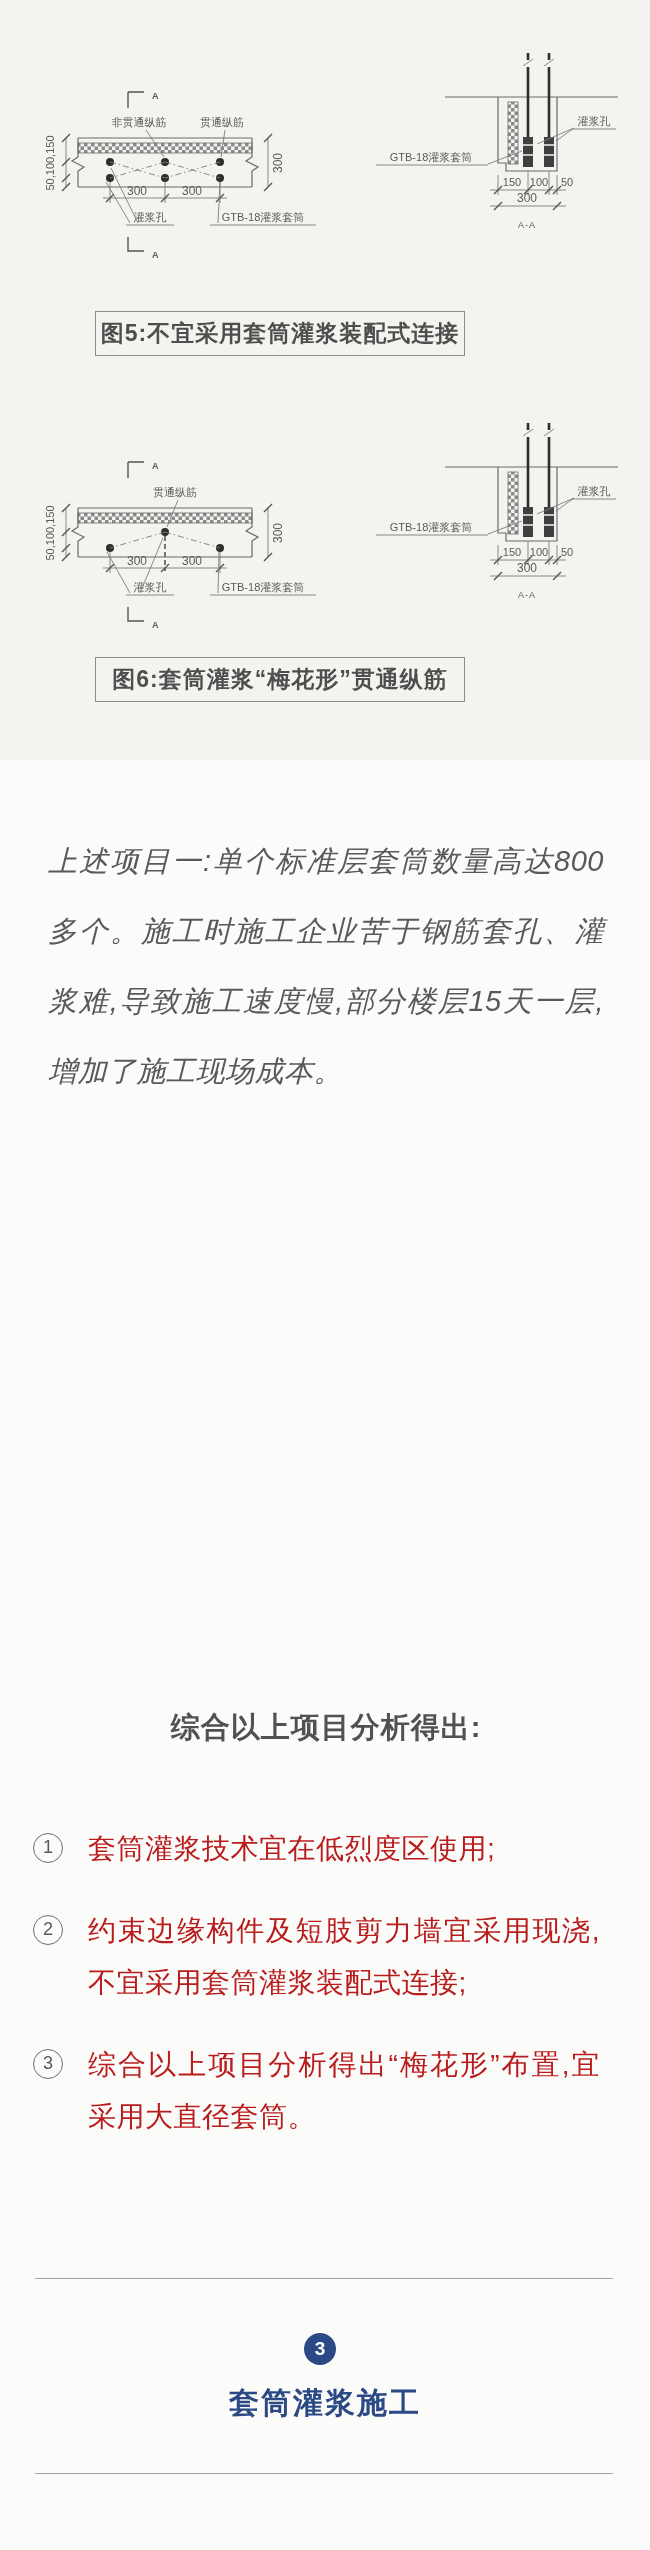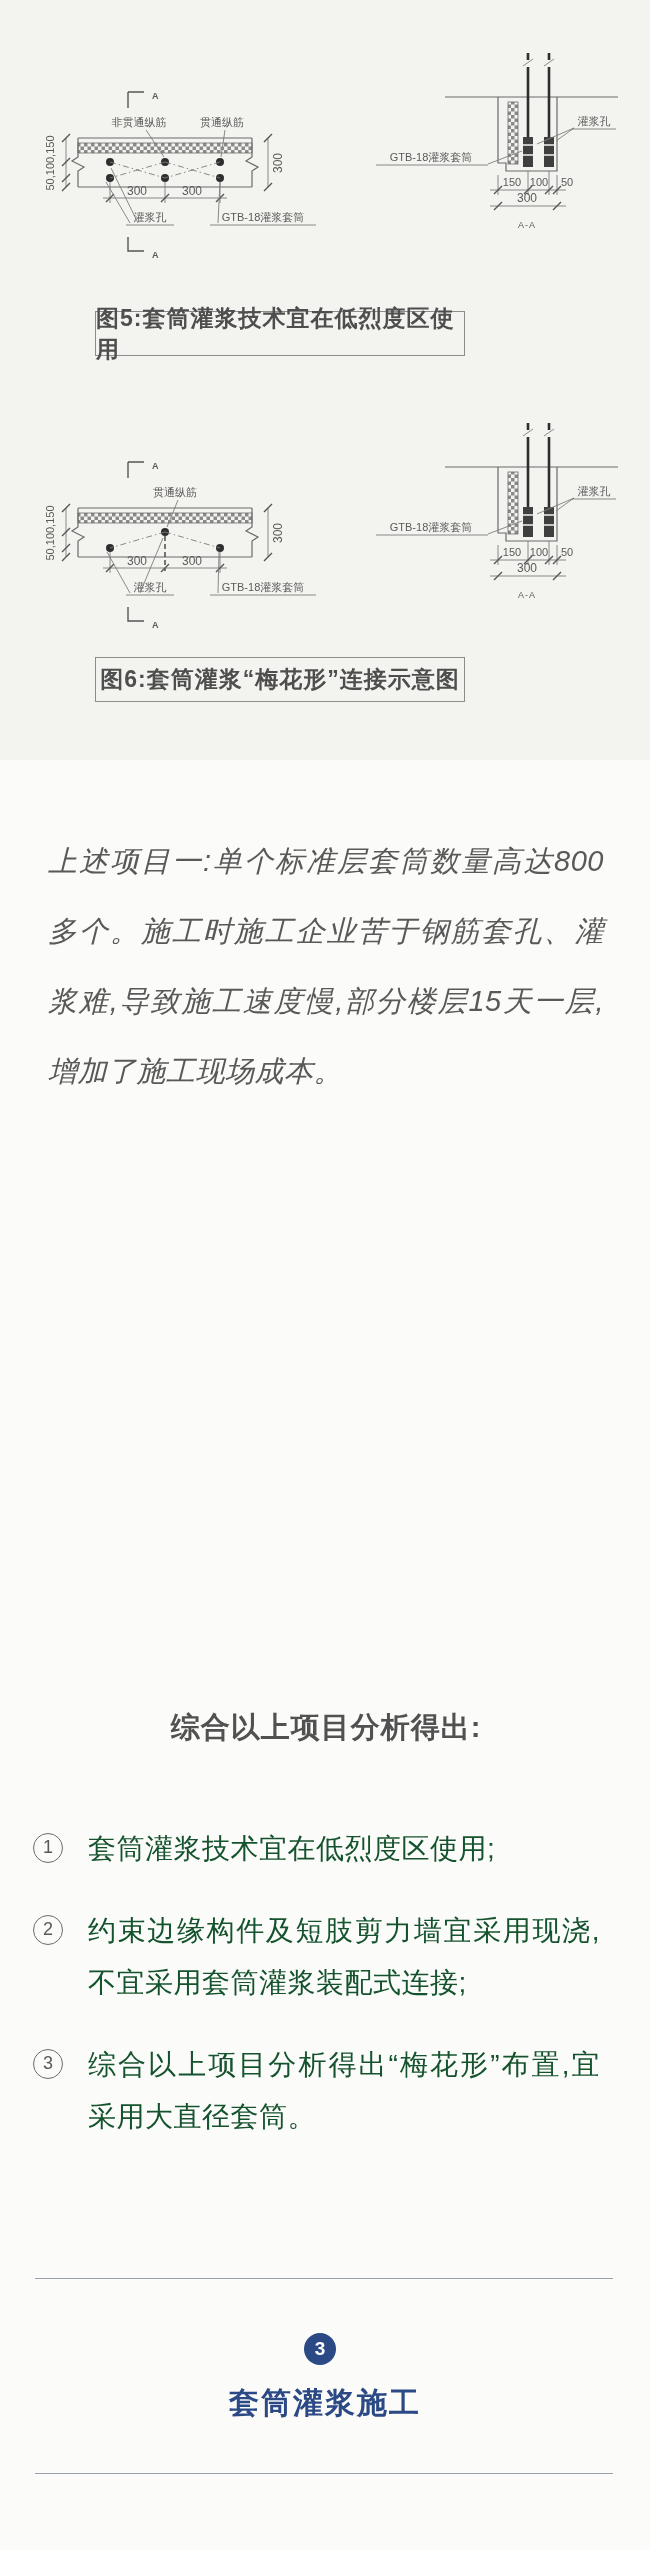--- a/index.html
+++ b/index.html
@@ -44,21 +44,21 @@
     position:absolute;left:33px;width:580px;
   }
   .item .num{
     position:absolute;left:0;top:10px;
     width:30px;height:30px;border:1.6px solid #6b6b6b;border-radius:50%;
     box-sizing:border-box;
     font-size:18px;color:#595959;text-align:center;line-height:26px;
   }
   .item .txt{
     margin-left:55px;width:512px;
-    font-size:28px;line-height:52px;color:#14532d;
+    font-size:28px;line-height:52px;color:#b91c1c;
     text-align:justify;letter-spacing:0.5px;
   }
   .divider{
     position:absolute;left:35px;width:578px;height:1px;background:#9aa0ab;
   }
   .sec-circle{
     position:absolute;left:304px;width:32px;height:32px;border-radius:50%;
     background:#2b4a85;color:#ffffff;font-size:19px;font-weight:bold;
     text-align:center;line-height:32px;
   }
@@ -173,21 +173,21 @@
 
       <path class="thin" d="M490,161 H566"></path>
       <path class="tick" d="M494,165 L502,157 M553,165 L561,157"></path>
       <text class="dim" x="527" y="157" text-anchor="middle">300</text>
 
       <text x="527" y="183" text-anchor="middle" font-size="9" fill="#8a8a8a" letter-spacing="1">A-A</text>
     </g>
   </svg>
 
   <div class="caption-box" style="top:311px">
-    <span>图5:套筒灌浆技术宜在低烈度区使用</span>
+    <span>图5:不宜采用套筒灌浆装配式连接</span>
   </div>
 
   <svg class="fig-svg" style="top:415px" width="650" height="220" viewBox="0 0 650 220">
     <defs>
       <pattern id="hatch6" width="7" height="7" patternUnits="userSpaceOnUse">
         <rect x="0" y="0" width="3.5" height="3.5" fill="#8a8a8a"></rect>
         <rect x="3.5" y="3.5" width="3.5" height="3.5" fill="#8a8a8a"></rect>
       </pattern>
     </defs>
 
@@ -267,21 +267,21 @@
 
       <path class="thin" d="M490,161 H566"></path>
       <path class="tick" d="M494,165 L502,157 M553,165 L561,157"></path>
       <text class="dim" x="527" y="157" text-anchor="middle">300</text>
 
       <text x="527" y="183" text-anchor="middle" font-size="9" fill="#8a8a8a" letter-spacing="1">A-A</text>
     </g>
   </svg>
 
   <div class="caption-box" style="top:657px">
-    <span>图6:套筒灌浆“梅花形”连接示意图</span>
+    <span>图6:套筒灌浆“梅花形”贯通纵筋</span>
   </div>
 
   <div class="para" style="top:826px">上述项目一:单个标准层套筒数量高达800多个。施工时施工企业苦于钢筋套孔、灌浆难,导致施工速度慢,部分楼层15天一层,增加了施工现场成本。</div>
 
 
   <div class="heading" style="top:1707px">综合以上项目分析得出:</div>
 
   <div class="item" style="top:1823px">
     <span class="num">1</span>
     <div class="txt">套筒灌浆技术宜在低烈度区使用;</div>

